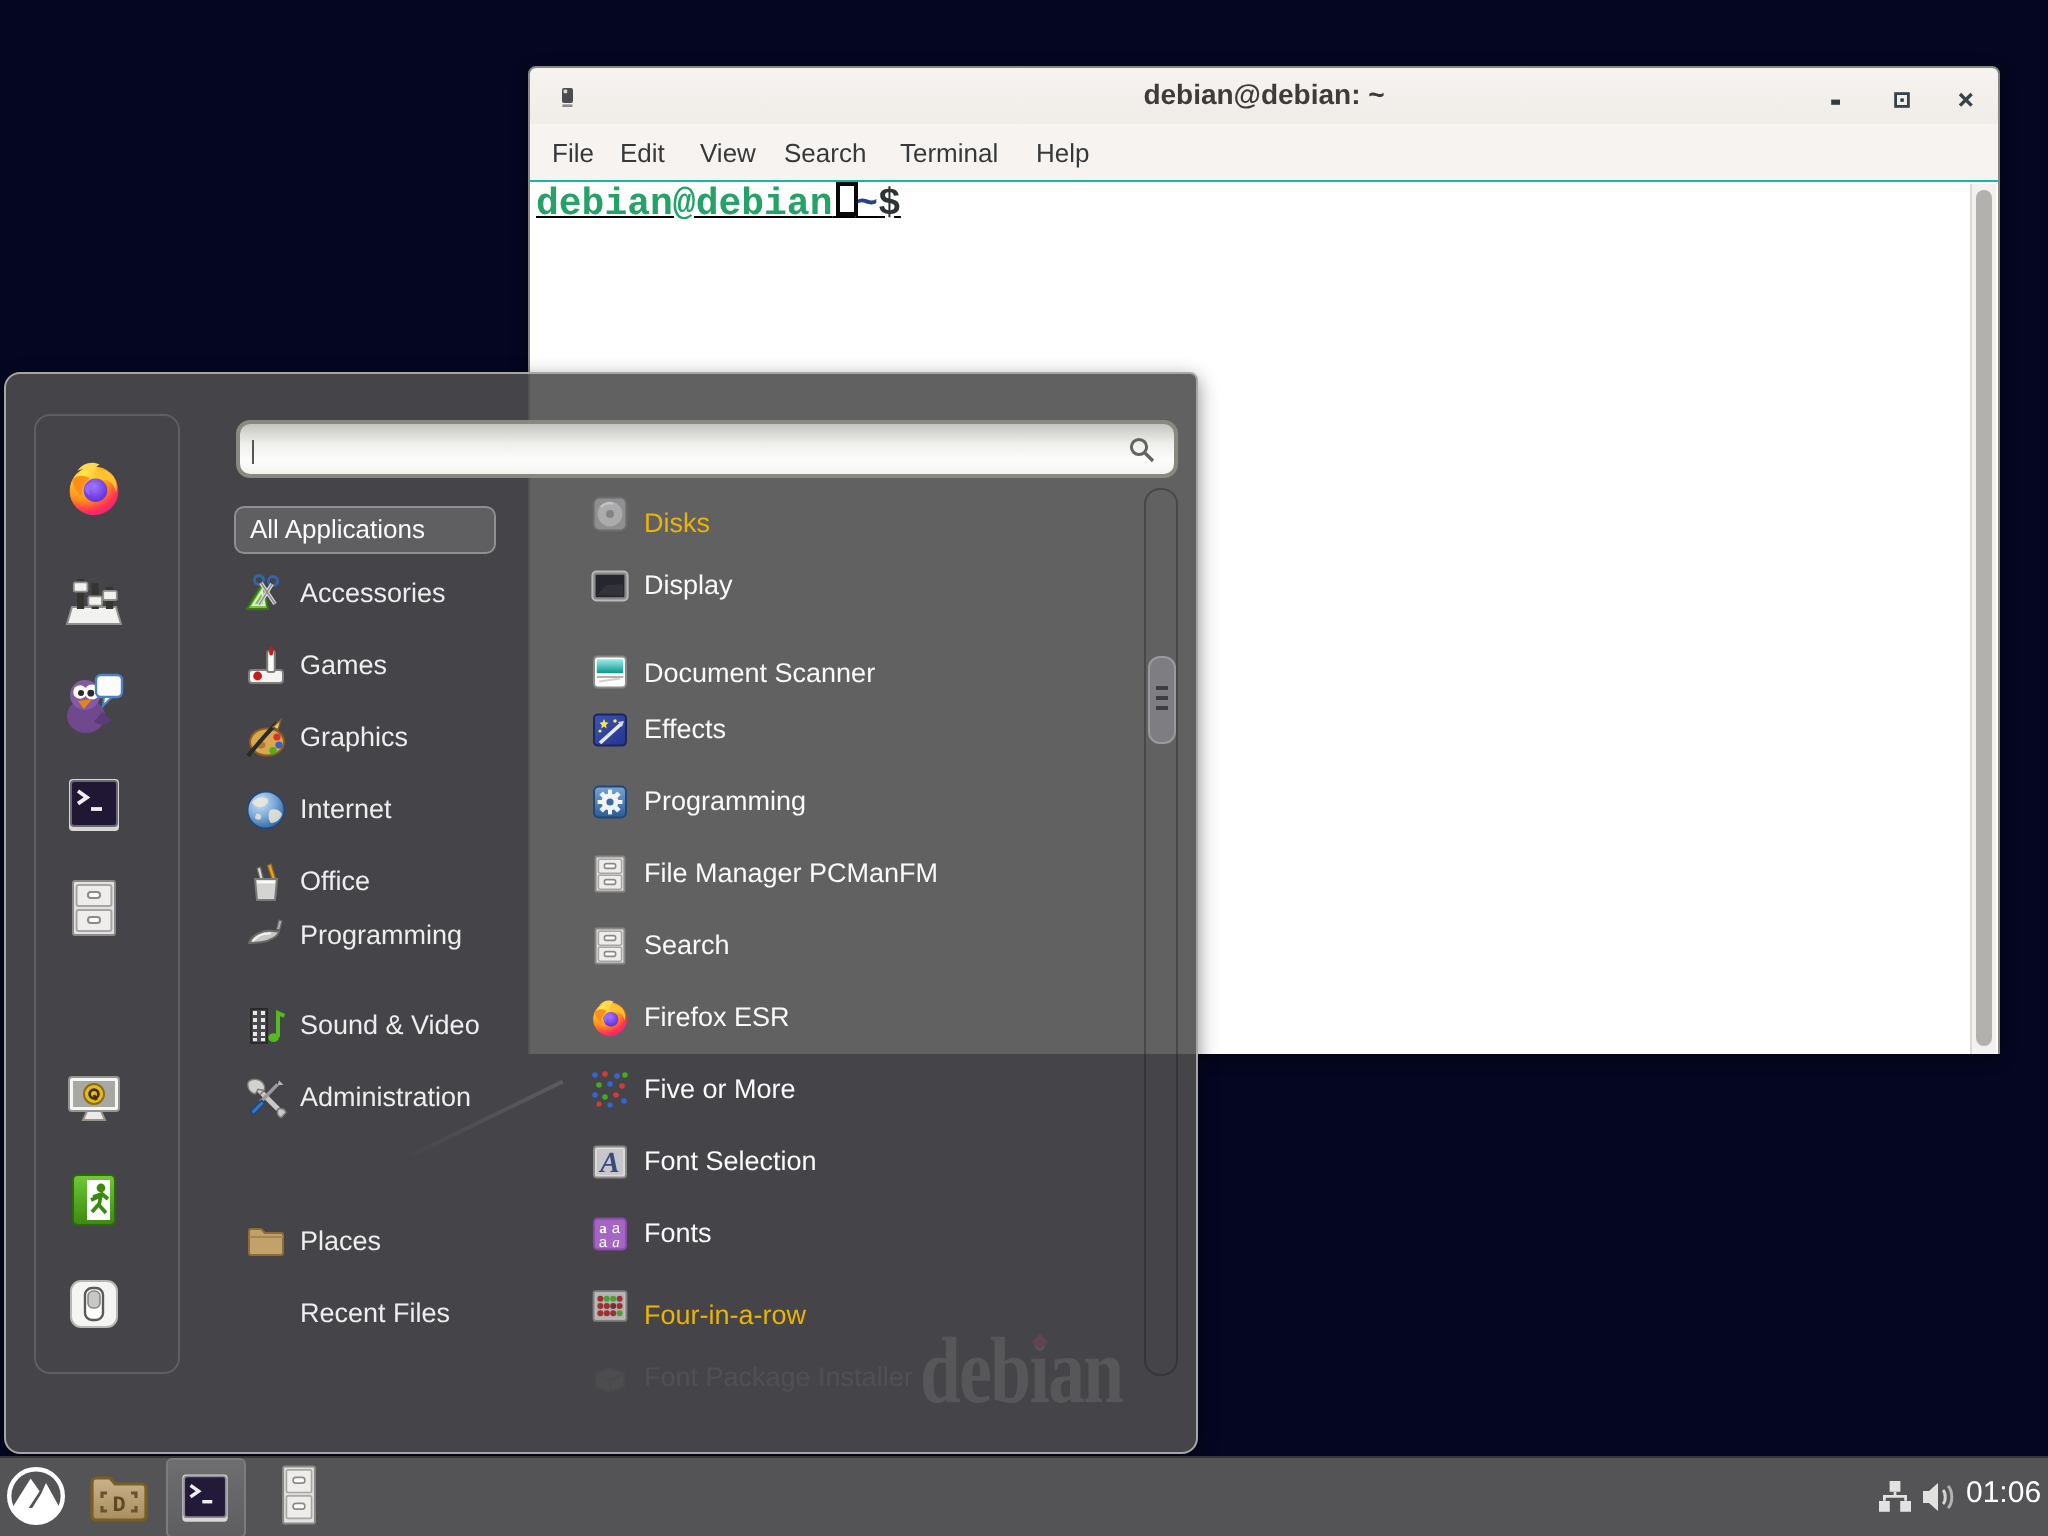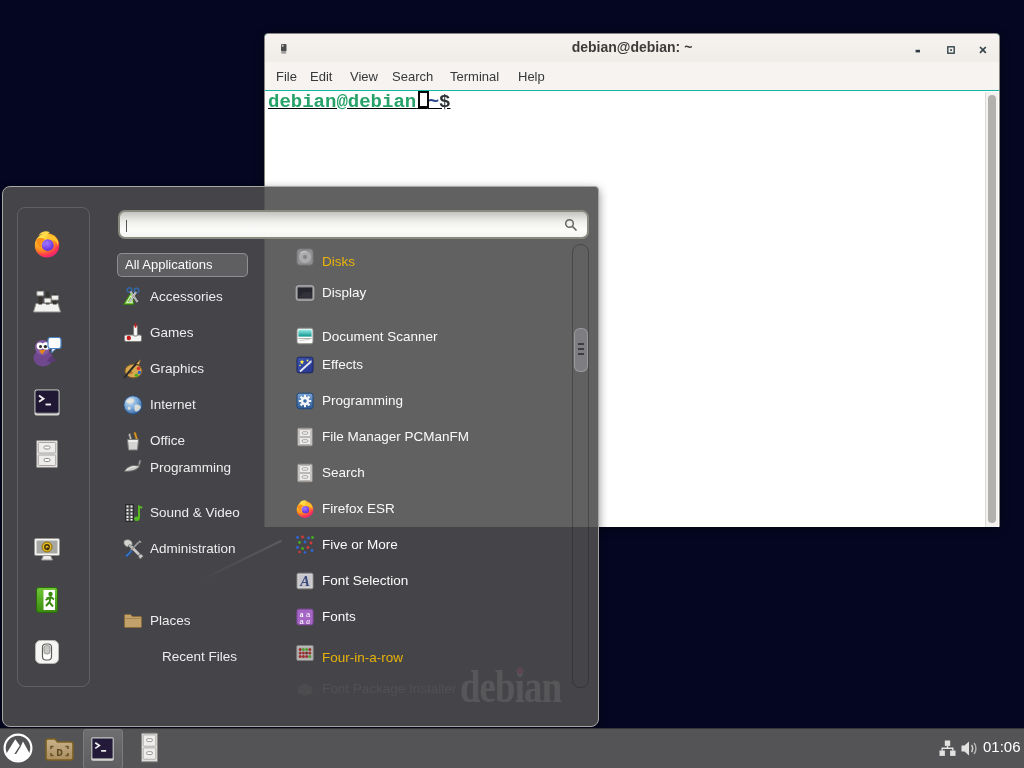--- a/index.html
+++ b/index.html
@@ -282,21 +282,21 @@
       <span class="ct">Administration</span>
     </div>
   <div class="cat" style="top:415.5px">
       <span class="ci"><svg width="22" height="22" viewBox="0 0 22 22">
           <path d="M2.5 5.5 C2.5 4.9 3 4.5 3.5 4.5 H8.5 L10.5 6.5 H18.5 C19.1 6.5 19.5 7 19.5 7.5 V16.5 C19.5 17.1 19 17.5 18.5 17.5 H3.5 C2.9 17.5 2.5 17 2.5 16.5 Z" fill="#c3a16b" stroke="#8a6d3a" stroke-width="1"></path>
           <path d="M2.5 8.5 H19.5" stroke="#a8854f" stroke-width="1"></path>
         </svg></span>
       <span class="ct">Places</span>
     </div>
   <div class="cat" style="top:451.5px;left:147px">
-      <span class="ct" style="margin-left:12px">Recent Files</span>
+      <span class="ct" style="margin-left:0">Recent Files</span>
     </div>
 
   <div class="app dim" style="top:51.5px">
       <span class="ai"><svg width="20" height="20" viewBox="0 0 20 20">
           <rect x="1.8" y="1.8" width="16.4" height="16.4" rx="3" fill="#98989a" stroke="#6e6e70" stroke-width="1"></rect>
           <circle cx="10" cy="10" r="6.2" fill="#b8b8ba"></circle>
           <circle cx="10" cy="10" r="2" fill="#8a8a8c"></circle>
           <path d="M5.5 6.5 C7 4.8 9.5 4.2 11.5 5" stroke="#d8d8da" stroke-width="1.2" fill="none"></path>
         </svg></span>
       <span class="at">Disks</span>

